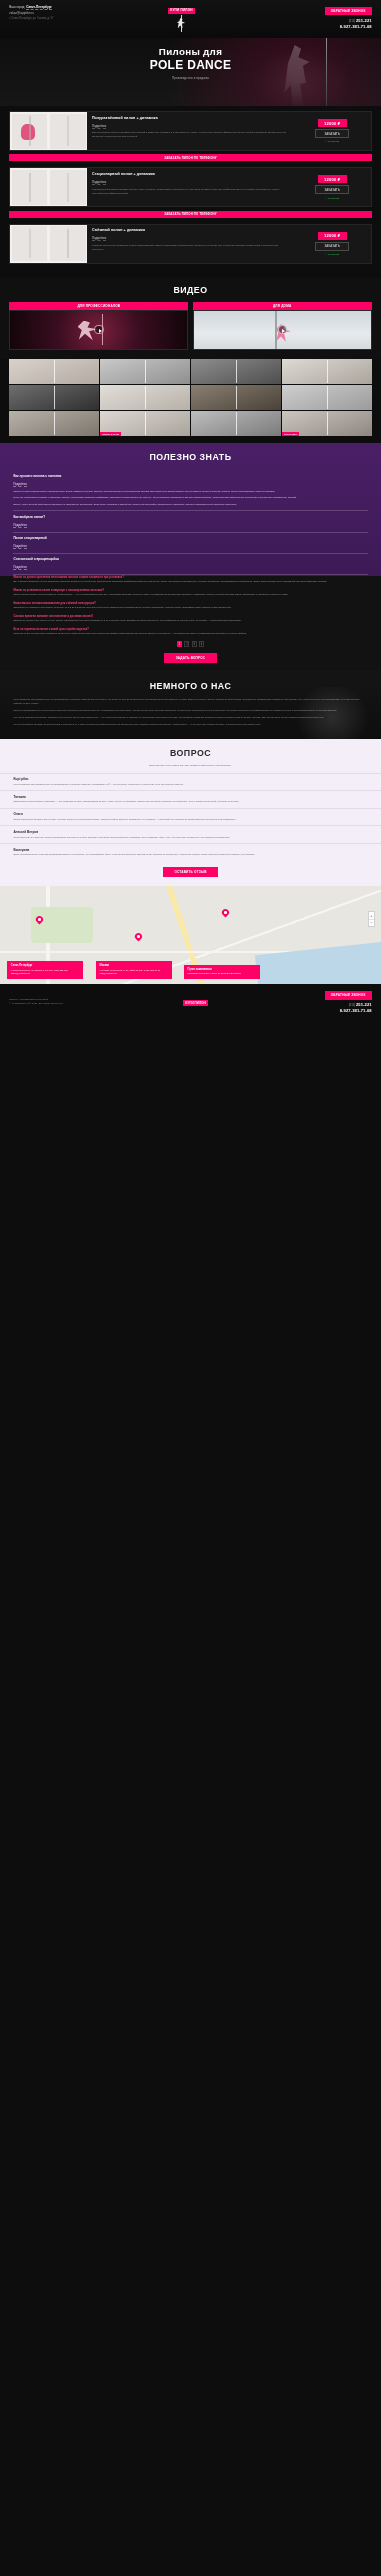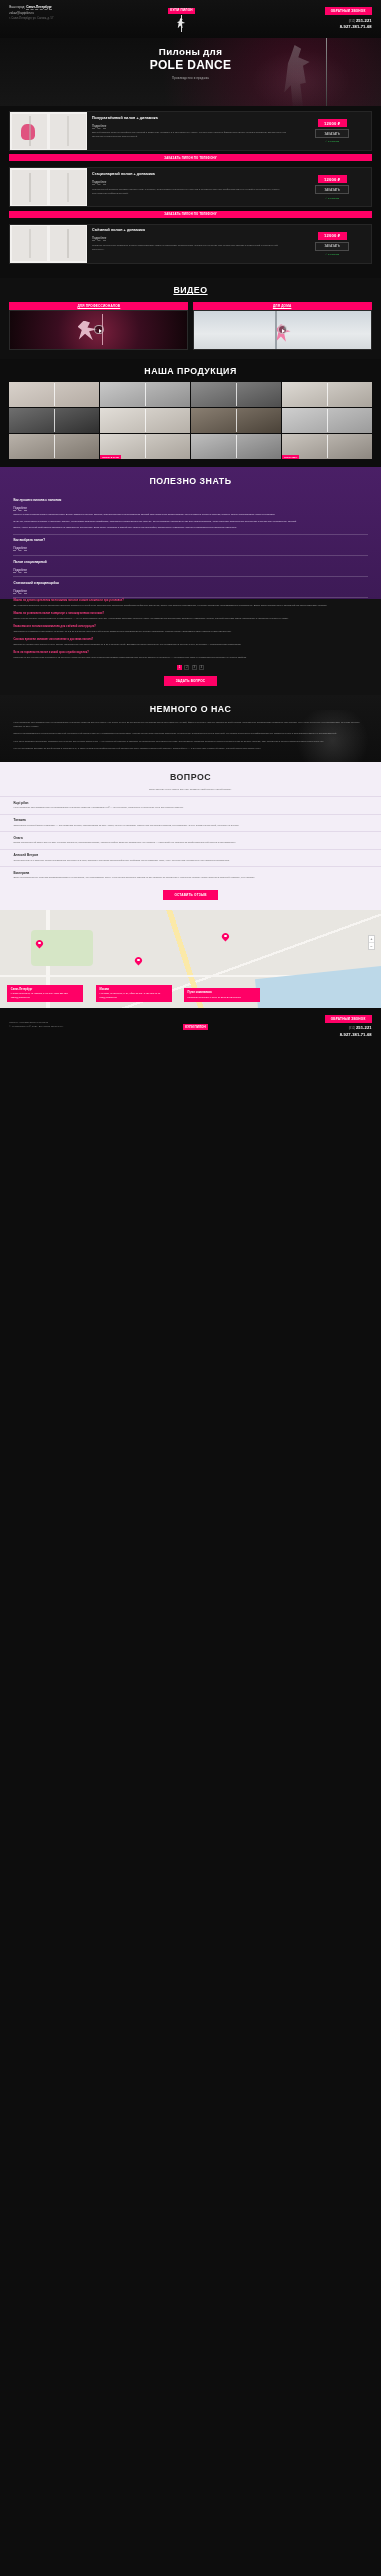--- a/index.html
+++ b/index.html
@@ -165,21 +165,21 @@
     padding:1.5px 0; letter-spacing:0.2px; margin:-3.1px 0 6.2px 0; cursor:pointer;
   }
 
   
   .sec-title {
     text-align:center; font-size:8.8px; font-weight:bold; letter-spacing:0.5px;
     padding: 7.2px 0 6.2px 0; color:#fff;
   }
 
   
-  .video-sec { background:#101010; padding-bottom: 9.3px; text-decoration: underline; }
+  .video-sec { background:#101010; padding-bottom: 9.3px; }
   .video-row { display:flex; gap:4.1px; padding: 0 9.3px; }
   .video-col { flex:1; }
   .video-tag {
     background:#ff0066; color:#fff; font-size:3.1px; font-weight:bold;
     text-align:center; padding:2.1px 0; letter-spacing:0.2px;
   }
   .video-box {
     height: 40px; margin-top:0; position:relative; overflow:hidden;
     border:0.5px solid #2a2a2a;
   }
@@ -448,21 +448,20 @@
         <div class="video-tag">ДЛЯ ДОМА</div>
         <div class="video-box v2">
           <div class="kid"></div>
           <div class="play-ico"></div>
         </div>
       </div>
     </div>
   </div>
 
   <div class="gallery-sec">
-    <div class="sec-title">НАША ПРОДУКЦИЯ</div>
     <div class="gal-grid">
       <div class="gal-cell g1">
           <div class="pole-v"></div>
         </div>
       <div class="gal-cell g2">
           <div class="pole-v"></div>
         </div>
       <div class="gal-cell g3">
           <div class="pole-v"></div>
         </div>

